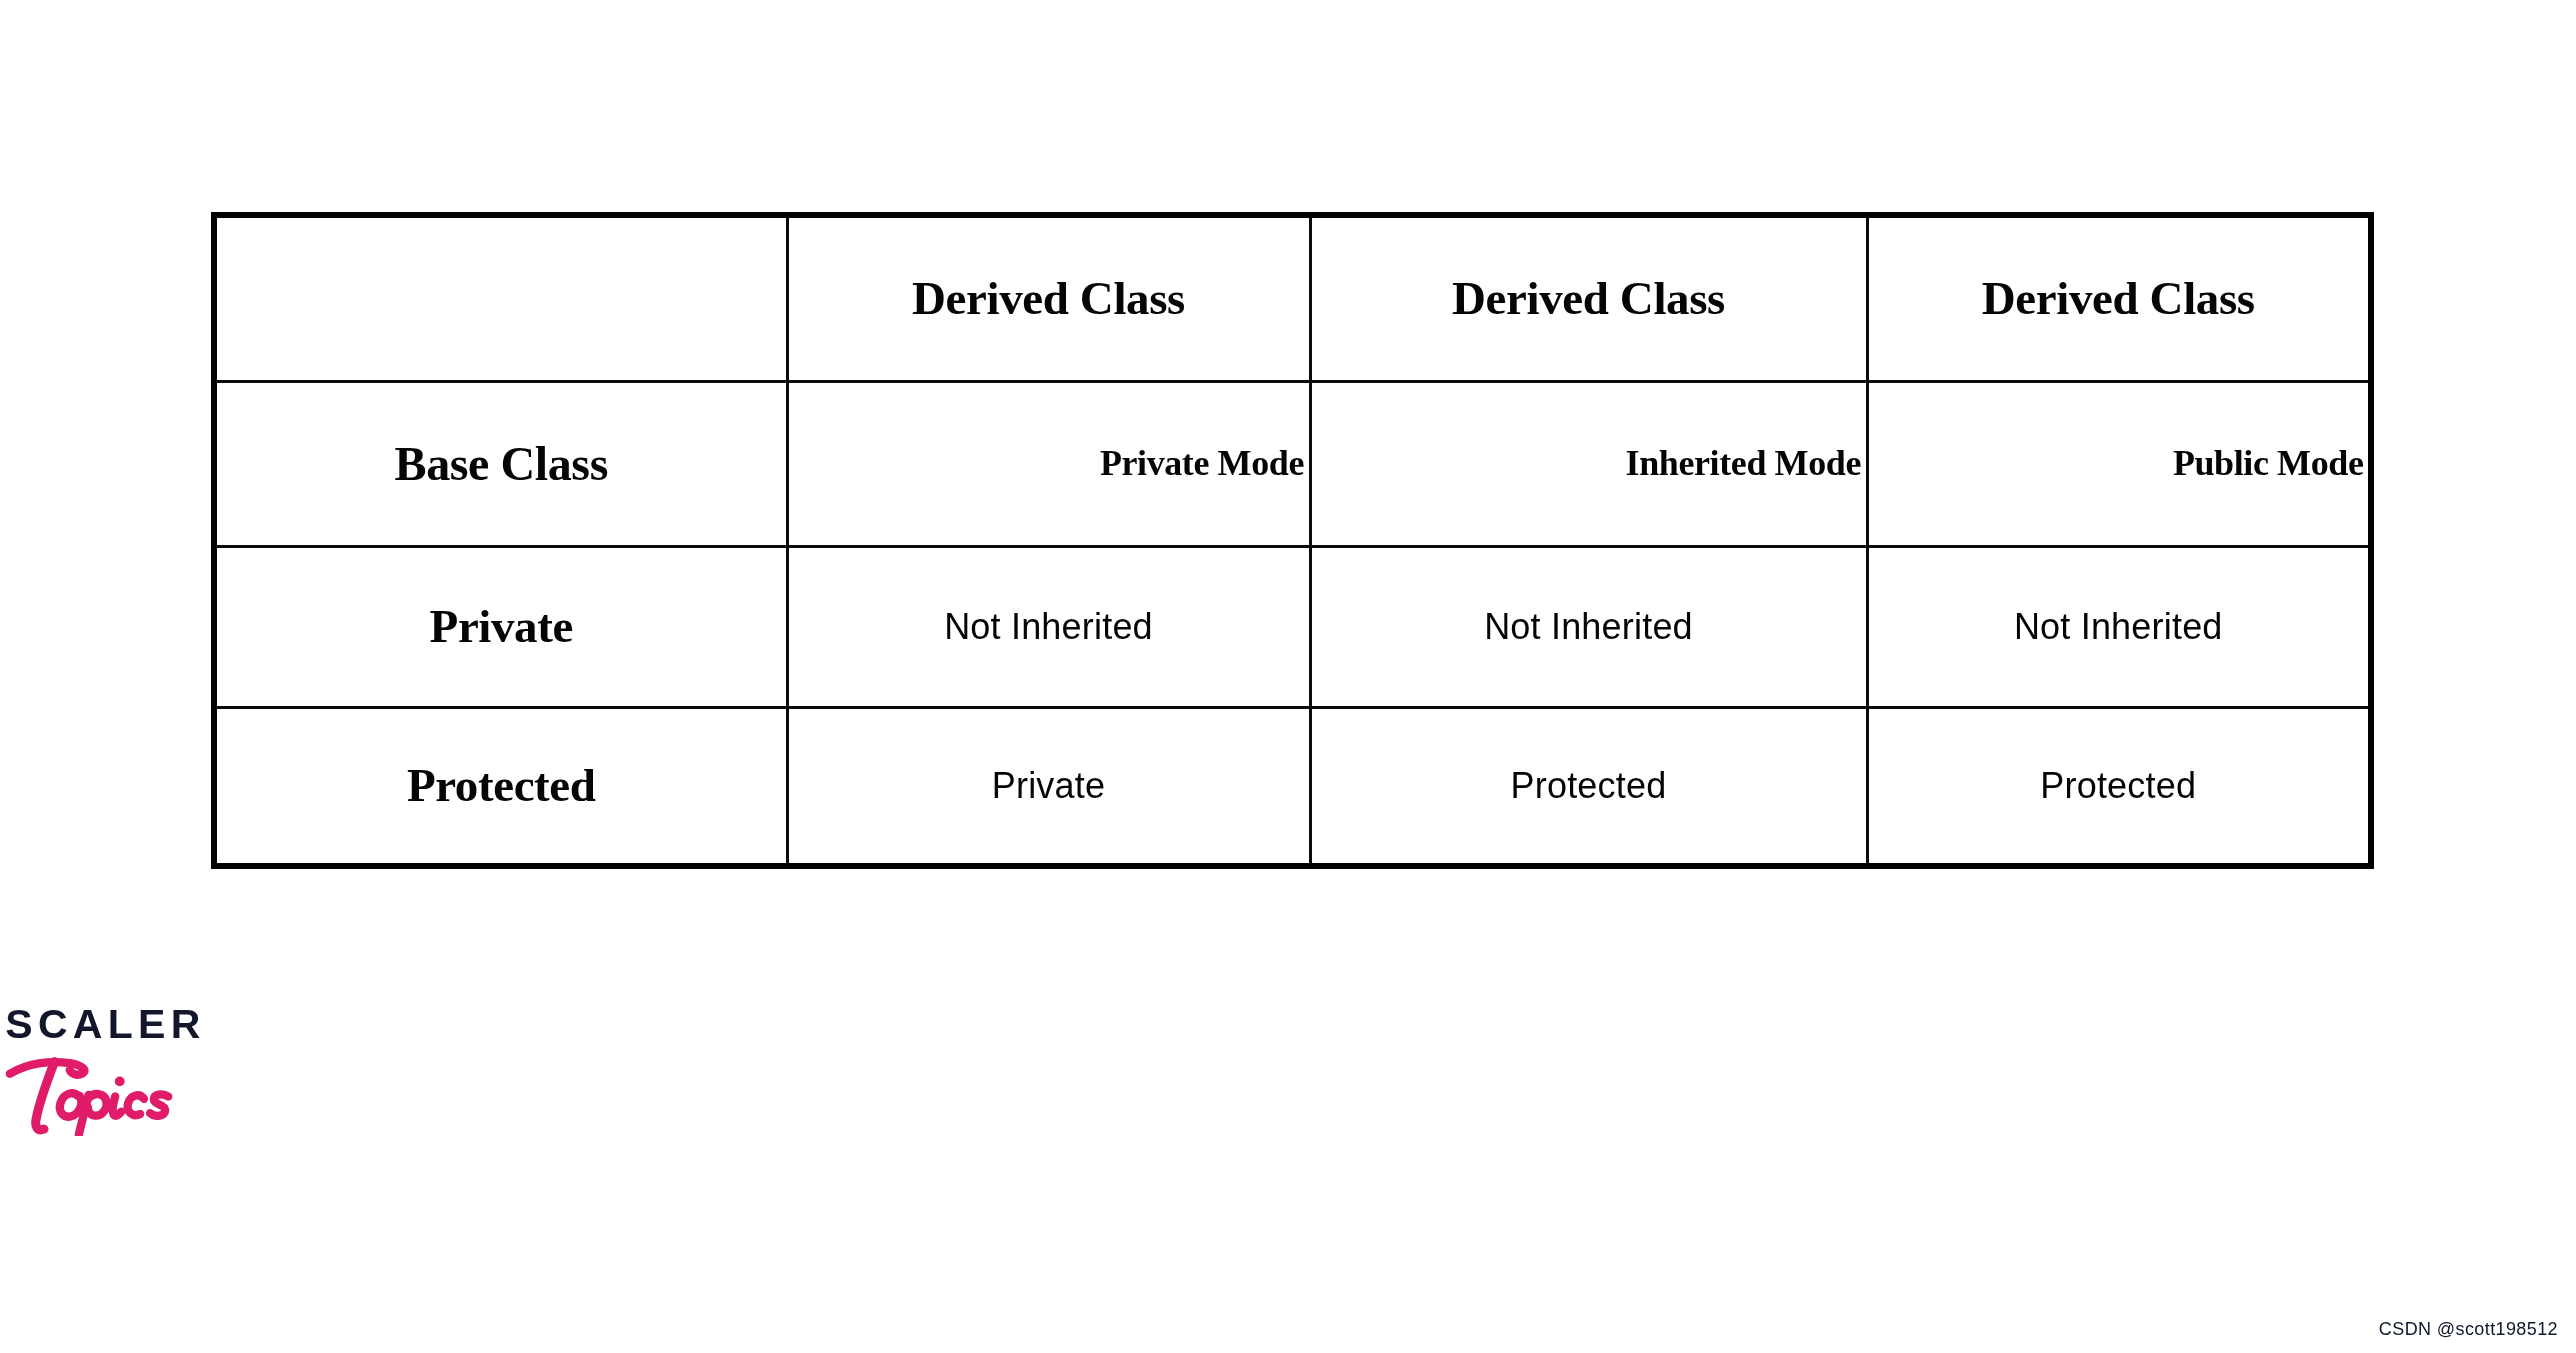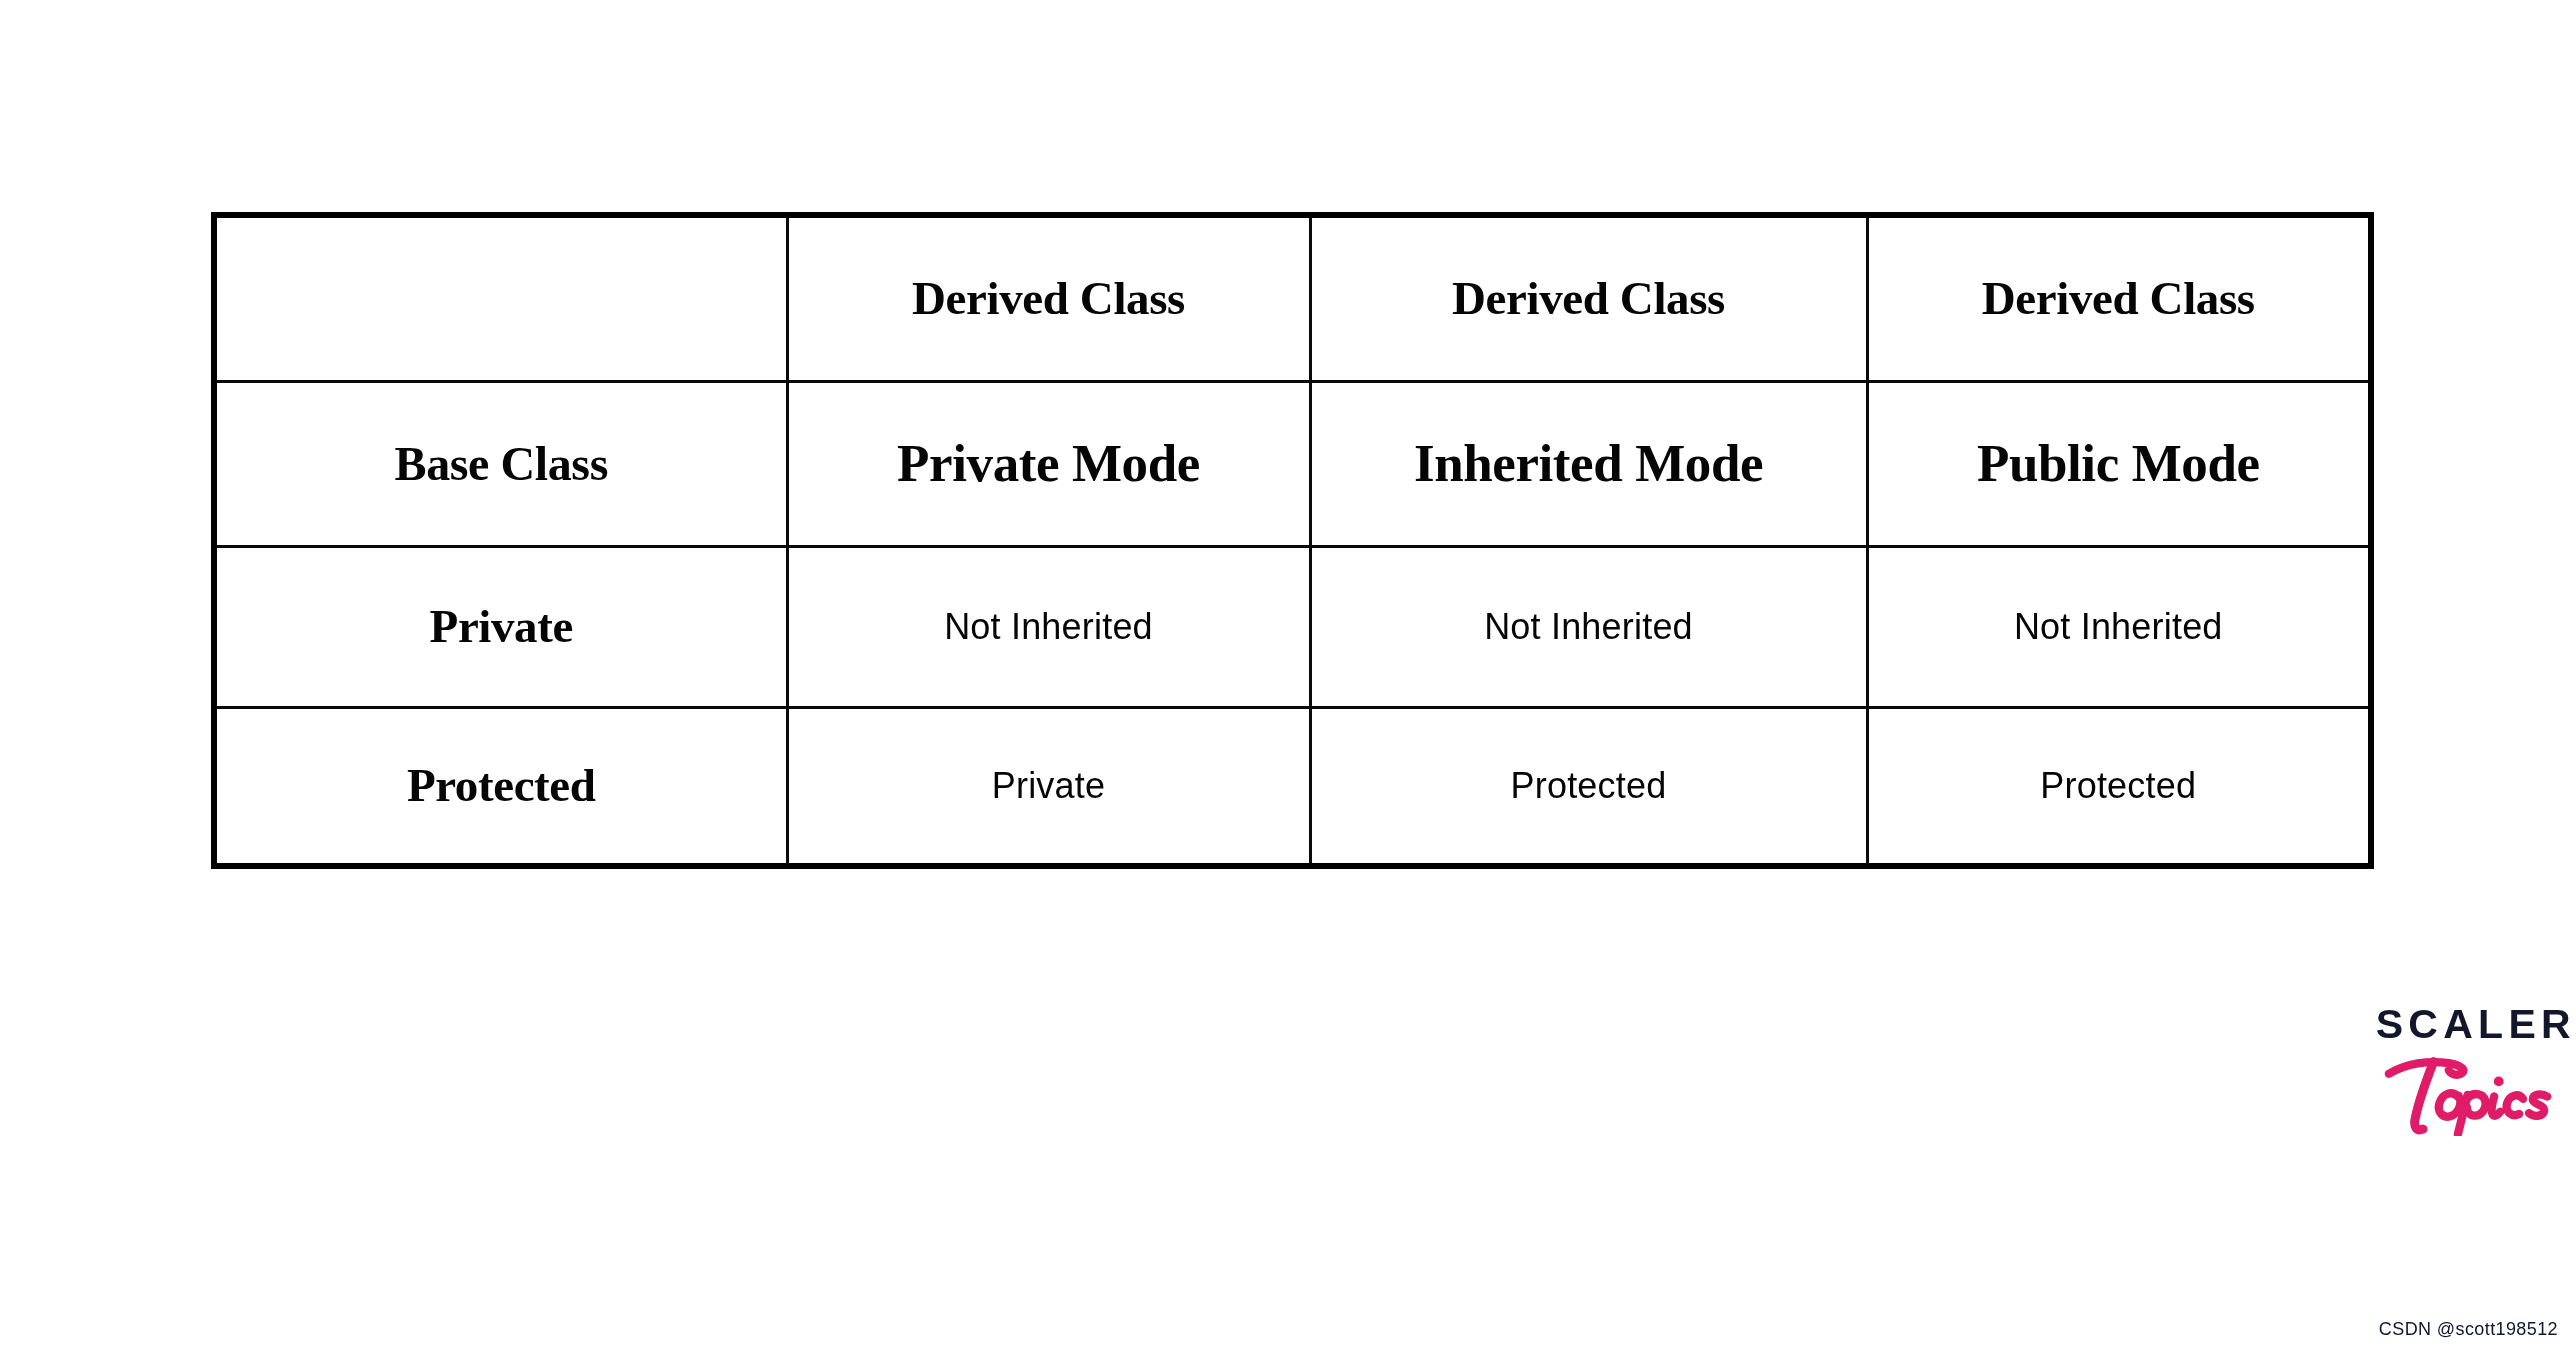--- a/index.html
+++ b/index.html
@@ -56,21 +56,21 @@
   tr.row-public    td { height: 123px; }
 
   
   .hdr-serif {
     font-family: "Liberation Serif", "DejaVu Serif", serif;
     font-weight: 700;
     font-size: 48px;
     letter-spacing: -0.4px;
   }
   .hdr-serif.derived { font-size: 47px; }
-  .hdr-serif.mode    { font-size: 53px; }
+  .hdr-serif.mode    { font-size: 36px; text-align: right; }
   .rowlabel {
     font-family: "Liberation Serif", "DejaVu Serif", serif;
     font-weight: 700;
     font-size: 47px;
     letter-spacing: -0.4px;
   }
   
   .data-sans {
     font-family: "Liberation Sans", sans-serif;
     font-weight: 300;
@@ -79,21 +79,21 @@
     color: #141414;
   }
   td.empty-cell { font-size: 0; }
 
   
   #scaler-logo {
     position: absolute;
     left: 0;
     top: 1004px;
     width: 2576px;
-    text-align: right;
+    text-align: left;
     line-height: 1;
   }
   #scaler-wordmark {
     font-family: "Liberation Sans", sans-serif;
     font-weight: 700;
     font-size: 41px;
     letter-spacing: 5.3px;
     color: #12172b;
     display: block;
     margin-left: 5.3px;

